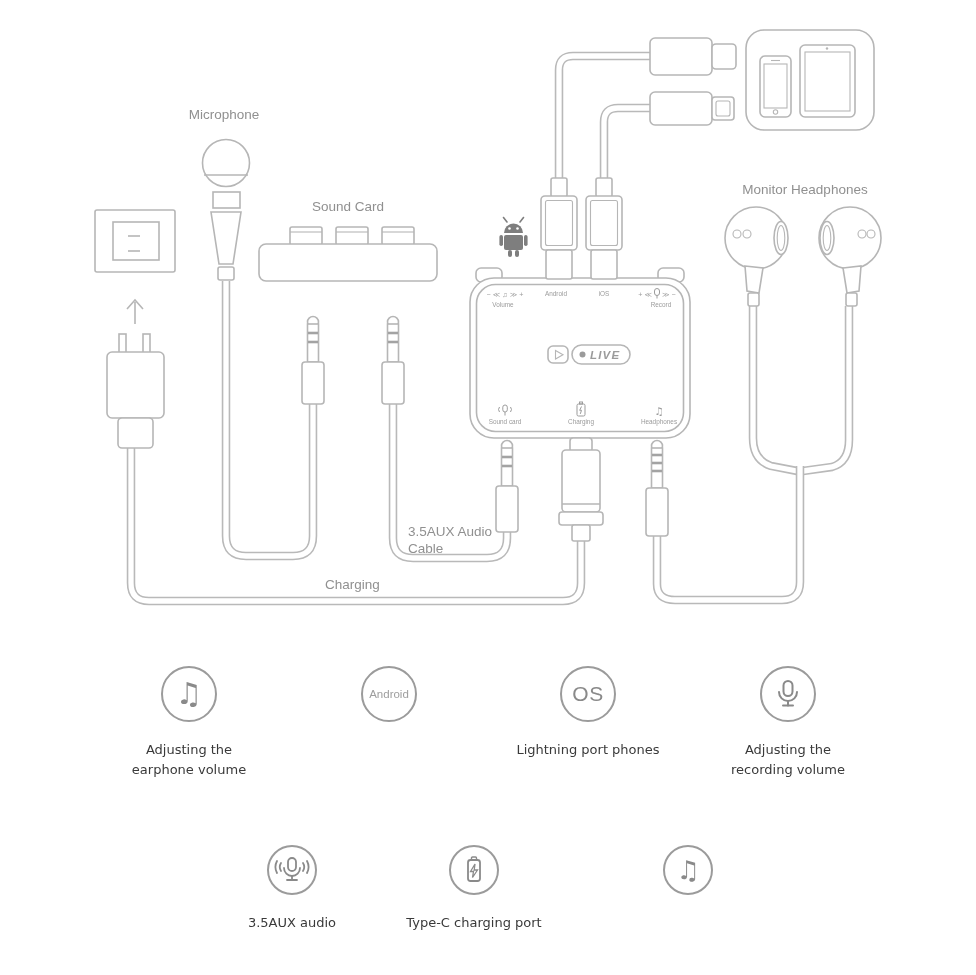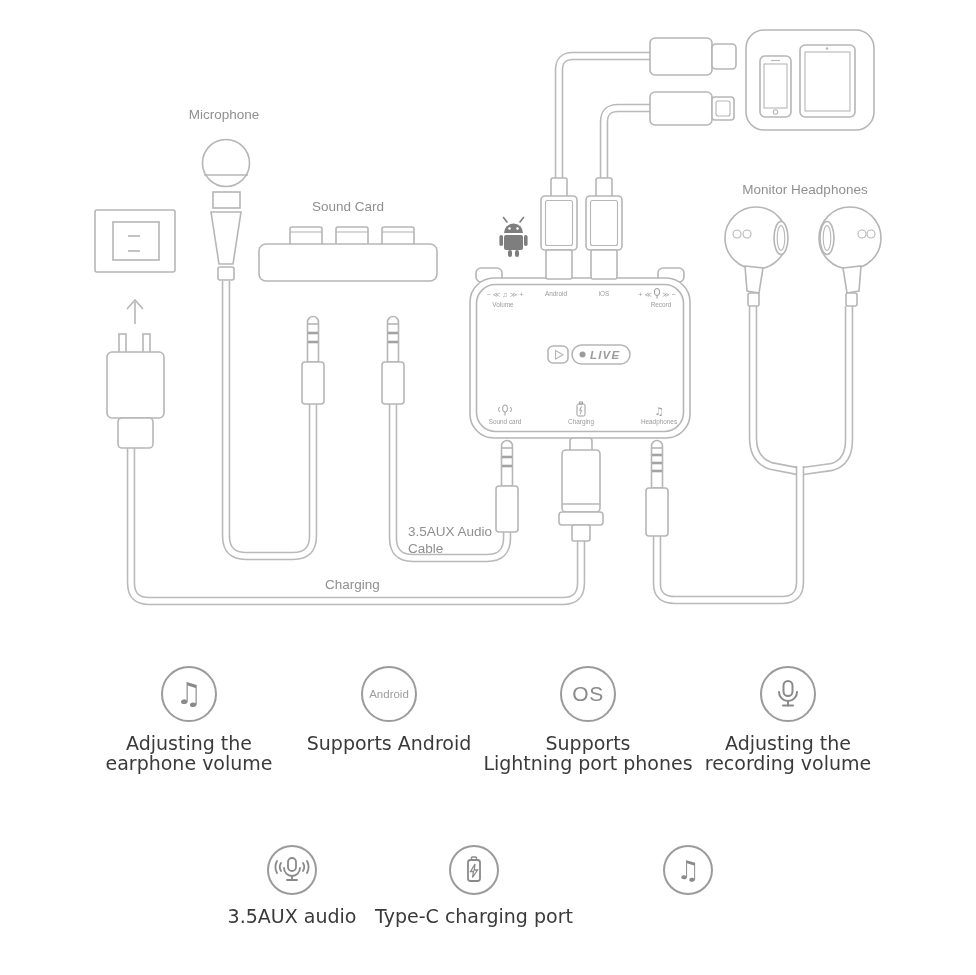--- a/index.html
+++ b/index.html
@@ -21,21 +21,21 @@
   
   .legend-item{position:absolute;width:220px;text-align:center;}
   .circ{margin:0 auto;border:2px solid #9b9b9b;border-radius:50%;
         display:flex;align-items:center;justify-content:center;box-sizing:border-box;}
   .c54{width:56px;height:56px;}
   .c50{width:50px;height:50px;}
   .glyph-note{font-family:"DejaVu Sans",sans-serif;font-size:30px;color:#8a8a8a;line-height:1;}
   .glyph-note.sm{font-size:26px;}
   .badge-android{font-size:11.5px;color:#9e9e9e;}
   .badge-os{font-size:21px;color:#8a8a8a;letter-spacing:.5px;}
-  .cap{margin-top:11px;font-family:"DejaVu Sans",sans-serif;font-size:19px;
+  .cap{margin-top:18px;font-family:"DejaVu Sans",sans-serif;font-size:13px;
        line-height:20px;color:#3a3a3a;}
 </style>
 </head>
 <body>
 
 <div class="page">
 
   <svg class="diagram-svg" width="976" height="650" viewBox="0 0 976 650">
 
     <g>
@@ -266,30 +266,28 @@
       <div>Adjusting the</div>
       <div>earphone volume</div>
     </div>
   </div>
 
   <div class="legend-item" style="left:279px;top:666px;">
     <div class="circ c54">
       <span class="badge-android">Android</span>
     </div>
     <div class="cap">
-      <div>Supports Android</div>
     </div>
   </div>
 
   <div class="legend-item" style="left:478px;top:666px;">
     <div class="circ c54">
       <span class="badge-os">OS</span>
     </div>
     <div class="cap">
-      <div>Supports</div>
       <div>Lightning port phones</div>
     </div>
   </div>
 
   <div class="legend-item" style="left:678px;top:666px;">
     <div class="circ c54">
       <svg width="26" height="30" viewBox="0 0 26 30">
         <g fill="none" stroke="#8a8a8a" stroke-width="2" stroke-linecap="round">
           <rect x="8.5" y="2" width="9" height="15" rx="4.5"></rect>
           <path d="M4,13 a9,9 0 0 0 18,0"></path>

